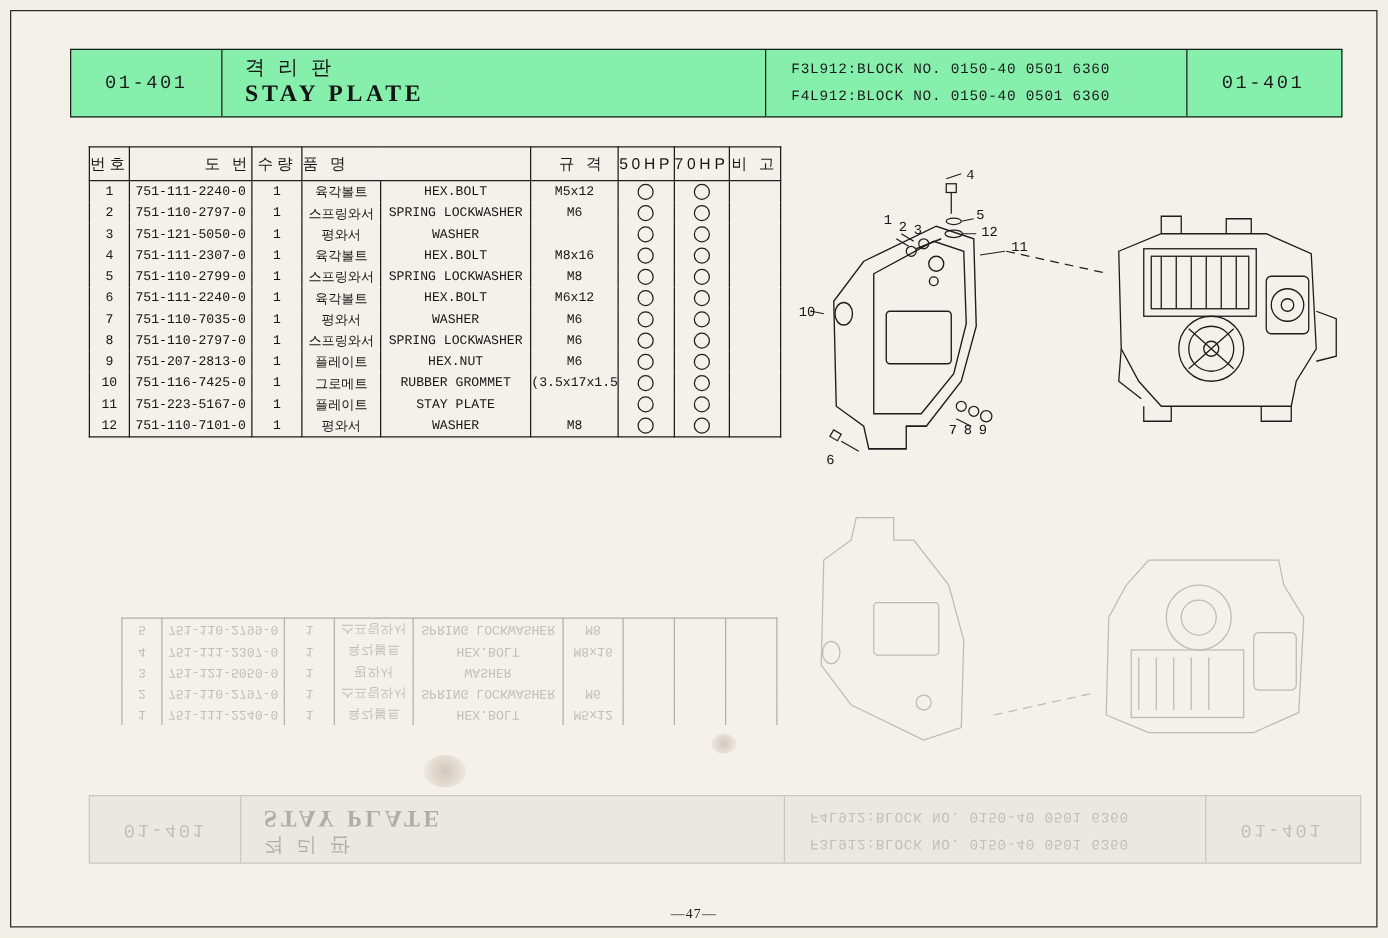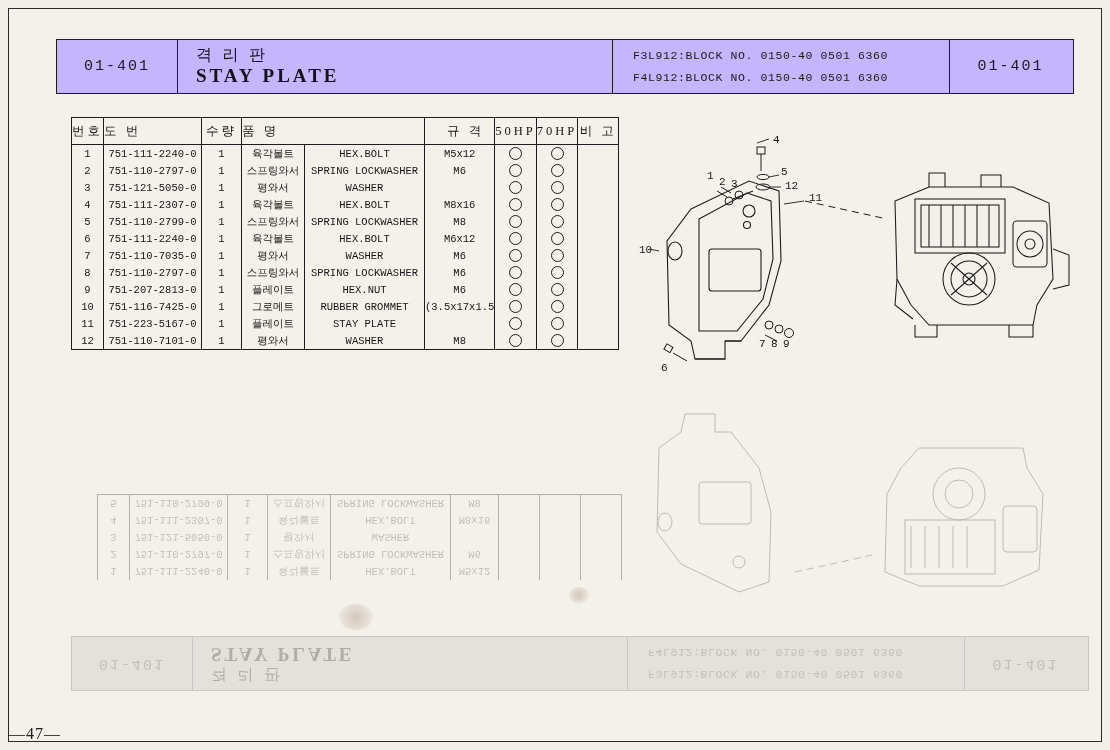--- a/index.html
+++ b/index.html
@@ -17,21 +17,21 @@
     position:absolute;left:8px;top:8px;width:1092px;height:732px;
     background:#f4f1ea;
     border:1px solid #2b2b2b;
     box-shadow:inset 0 0 0 1px #f4f1ea;
   }
   
   .hdr{
     position:absolute;left:47px;top:30px;width:1016px;height:53px;
     border:1px solid #1d1d1d;
     display:flex;
-    background:#c4b5fd;
+    background:#86efac;
   }
   .hdr-cell{
     border-right:1px solid #1d1d1d;
     display:flex;flex-direction:column;justify-content:center;
     box-sizing:border-box;
   }
   .hdr-code{
     width:121px;align-items:center;
     font-family:"Liberation Mono", monospace;
     font-size:15px;letter-spacing:2px;color:#1b1b1b;
@@ -66,21 +66,21 @@
   .tbl td,.tbl th{
     border:1px solid #1d1d1d;
     font-family:"Liberation Mono", monospace;
     font-size:10.5px;color:#161616;
     padding:0;height:17px;
     text-align:center;
     white-space:nowrap;
   }
   .tbl thead th{
     height:26px;font-size:12.5px;letter-spacing:3px;font-weight:normal;
-    font-family:Liberation Serif, serif;
+    font-family:Liberation Sans, sans-serif;
   }
   .c-no{width:31px;}
   .c-part{width:97px;text-align:left;padding-left:4px;}
   .c-qty{width:39px;margin-left:27px;}
   .c-krname{width:62px;text-align:left;padding-left:6px;font-family:"Liberation Sans",sans-serif;font-size:11px;}
   .c-enname{width:119px;text-align:left;padding-left:8px;}
   .c-spec{width:47px;text-align:left;padding-left:5px;}
   .c-hp{width:40px;margin-top:40px;}
   .c-remark{width:40px;margin-left:31px;}
   .circ{
@@ -112,22 +112,22 @@
   }
   .ghost-hdr .hdr{
     position:relative;left:0;top:0;border-color:#6a6a6a;
   }
   .ghost-hdr .hdr-cell{border-right-color:#6a6a6a;}
   .ghost-hdr *{color:#4f4f4f;}
   .ghost-diagram{
     left:610px;top:375px;width:470px;height:260px;
   }
   .pagenum{
-    position:absolute;left:0;right:0;top:716px;text-align:left;
-    font-family:"Liberation Serif", serif;font-size:16px;color:#1b1b1b;
+    position:absolute;left:0;right:0;top:716px;text-align:center;
+    font-family:"Liberation Serif", serif;font-size:11px;color:#1b1b1b;
     letter-spacing:1px;
   }
   .smudge{
     position:absolute;border-radius:50%;
     background:radial-gradient(circle,rgba(150,120,100,0.35),rgba(150,120,100,0));
   }
 </style>
 </head>
 <body>
 
@@ -144,21 +144,21 @@
         <div>F3L912:BLOCK NO.  0150-40 0501 6360</div>
         <div>F4L912:BLOCK NO.  0150-40 0501 6360</div>
       </div>
       <div class="hdr-cell hdr-code2">01-401</div>
     </div>
 
     <table class="tbl">
       <thead>
         <tr>
           <th class="c-no">번호</th>
-          <th class="c-part" style="text-align:left;padding-left:0">도    번</th>
+          <th class="c-part" style="text-align:right;padding-left:0">도    번</th>
           <th class="c-qty">수량</th>
           <th class="c-krname" style="text-align:left;padding-left:0" colspan="2">품                 명</th>
           <th class="c-spec" style="text-align:center;padding-left:12px">규  격</th>
           <th class="c-hp">50HP</th>
           <th class="c-hp">70HP</th>
           <th class="c-remark">비  고</th>
         </tr>
       </thead>
       <tbody id="tbody">
           <tr>

